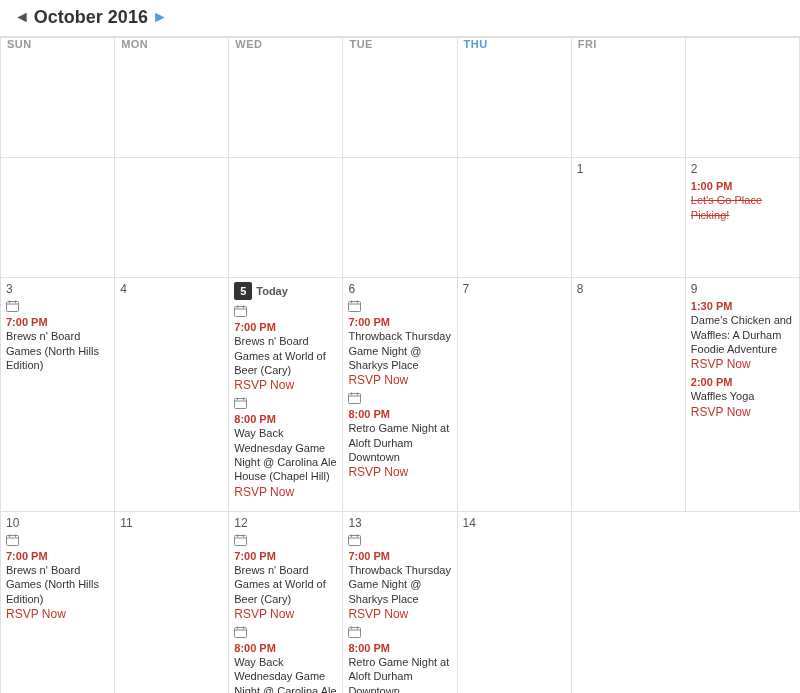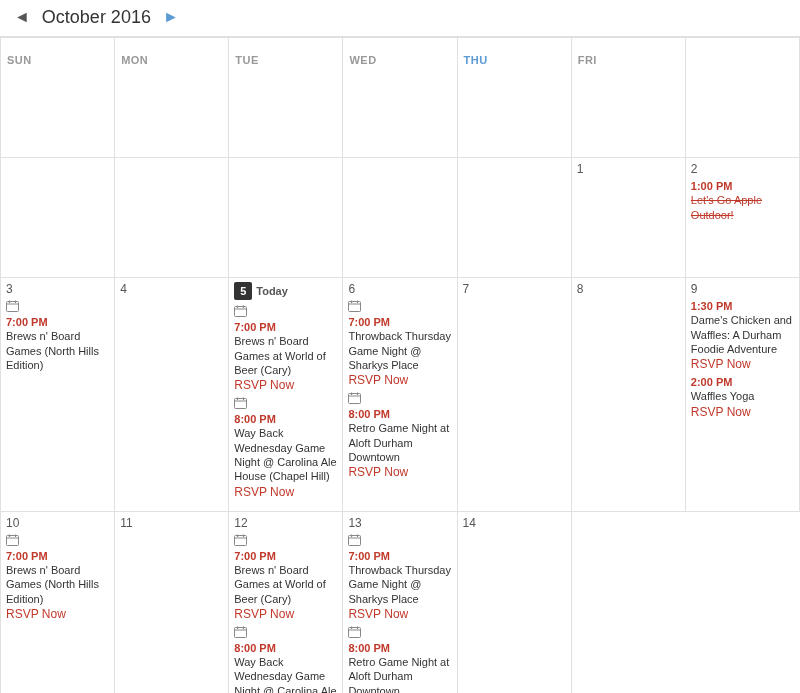--- a/index.html
+++ b/index.html
@@ -6,43 +6,43 @@
     body { font-family: -apple-system, BlinkMacSystemFont, 'Segoe UI', Arial, sans-serif; background: #fff; font-size: 12px; color: #333; }
     
     .calendar-header {
       display: flex;
       align-items: center;
       padding: 6px 10px 8px 10px;
       border-bottom: 1px solid #e0e0e0;
     }
     .calendar-title {
       font-size: 18px;
-      font-weight: 400;
+      font-weight: 700;
       color: #333;
-      margin: 0 8px;
+      margin: 0 0;
     }
     .nav-arrow {
       cursor: pointer;
       color: #555;
       font-size: 16px;
       padding: 2px 4px;
       background: none;
       border: none;
       font-weight: bold;
     }
     .nav-arrow.next { color: #5b9bd5; }
     
     .calendar-grid {
       display: grid;
       grid-template-columns: repeat(7, 1fr);
       border-left: 1px solid #e0e0e0;
       border-top: 1px solid #e0e0e0;
     }
     .day-header {
-      padding: 16px 6px 6px 6px;
+      padding: 0 6px 6px 6px;
       font-size: 11px;
       font-weight: 600;
       color: #999;
       text-transform: uppercase;
       letter-spacing: 0.5px;
       border-right: 1px solid #e0e0e0;
       border-bottom: 1px solid #e0e0e0;
       background: #fff;
     }
     .day-header.thu { color: #5b9bd5; }
@@ -131,40 +131,40 @@
   <div class="calendar-header">
     <button class="nav-arrow prev">◄</button>
     <span class="calendar-title">October 2016</span>
     <button class="nav-arrow next">►</button>
   </div>
 
   <div class="calendar-grid">
 
     <div class="day-header">SUN</div>
     <div class="day-header">MON</div>
+    <div class="day-header">WED</div>
     <div class="day-header">TUE</div>
-    <div class="day-header">WED</div>
     <div class="day-header thu">THU</div>
     <div class="day-header">FRI</div>
 
     <div class="day-cell empty-cell"></div>
     <div class="day-cell empty-cell"></div>
     <div class="day-cell empty-cell"></div>
     <div class="day-cell empty-cell"></div>
     <div class="day-cell empty-cell"></div>
     <div class="day-cell empty-cell"></div>
     <div class="day-cell">
       <span class="day-number">1</span>
     </div>
 
     <div class="day-cell">
       <span class="day-number">2</span>
       <div class="event">
         <span class="event-time">1:00 PM</span>
-        <span class="event-title strikethrough">Let's Go Apple Outdoor!</span>
+        <span class="event-title strikethrough">Let's Go Place Picking!</span>
       </div>
     </div>
     <div class="day-cell">
       <span class="day-number">3</span>
       <div class="event">
         <span class="icon-calendar">
           <svg viewBox="0 0 13 12" fill="none" xmlns="http://www.w3.org/2000/svg">
             <rect x="0.5" y="1.5" width="12" height="10" rx="1" stroke="#888" stroke-width="1"></rect>
             <line x1="0.5" y1="4" x2="12.5" y2="4" stroke="#888" stroke-width="1"></line>
             <line x1="3.5" y1="0.5" x2="3.5" y2="3" stroke="#888" stroke-width="1.2"></line>

